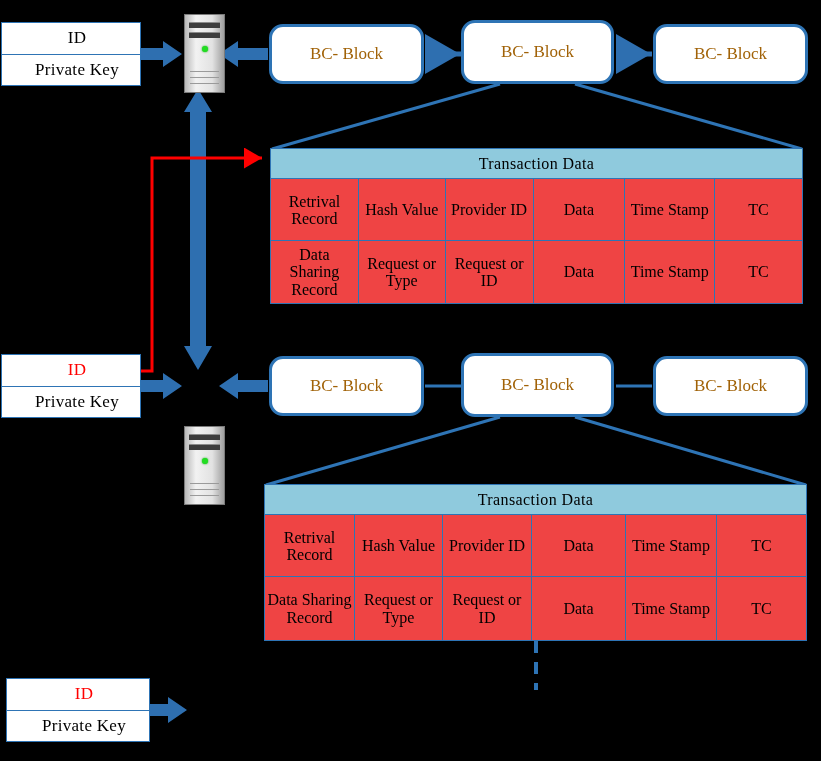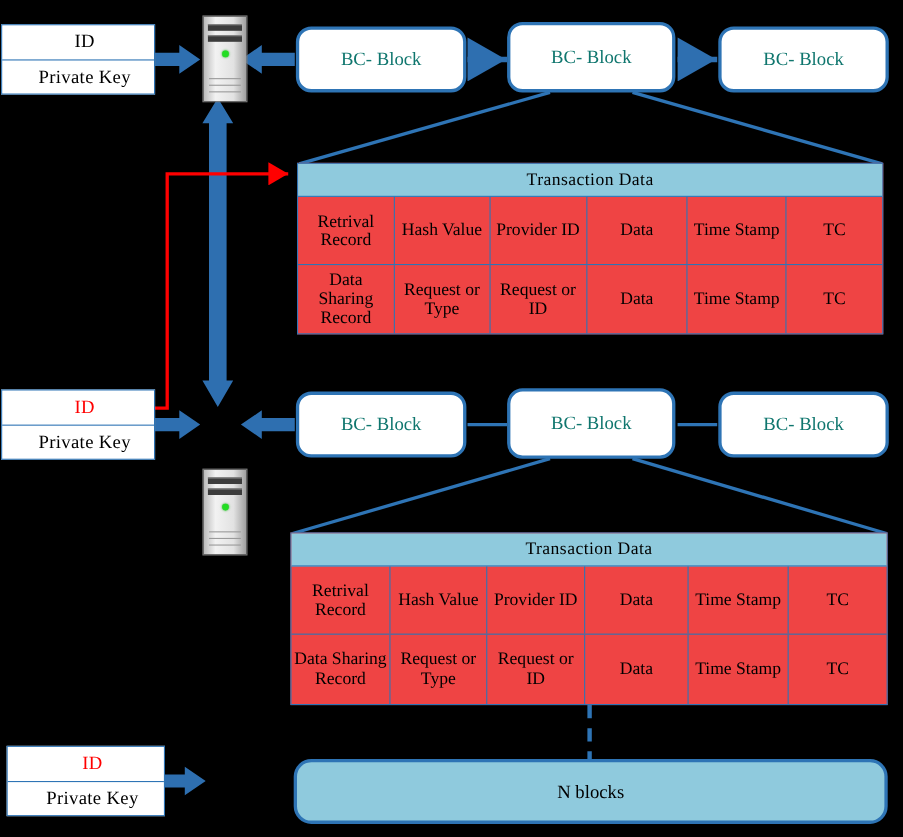--- a/index.html
+++ b/index.html
@@ -39,21 +39,21 @@
 
   
   .bcblock {
     background: #ffffff;
     border: 3px solid #2e74b5;
     border-radius: 14px;
     display: flex;
     align-items: center;
     justify-content: center;
     font-size: 17px;
-    color: #0f766e;
+    color: #a16207;
   }
 
   
   .txtable {
     border: 1px solid #2e74b5;
     background: #ef4444;
     display: flex;
     flex-direction: column;
   }
   .txtable .thead {
@@ -250,15 +250,14 @@
       <div class="tcell" style="width:91px;">Time Stamp</div>
       <div class="tcell" style="width:89px;">TC</div>
     </div>
   </div>
 
   <div class="abs idcard" style="left:6px; top:678px; width:144px; height:64px;">
     <div class="row top red">ID</div>
     <div class="row">Private Key</div>
   </div>
 
-  <div class="abs nblocks" style="left:267px; top:690px; width:540px; height:59px;">N blocks</div>
 
 </div>
 
 </body></html>

